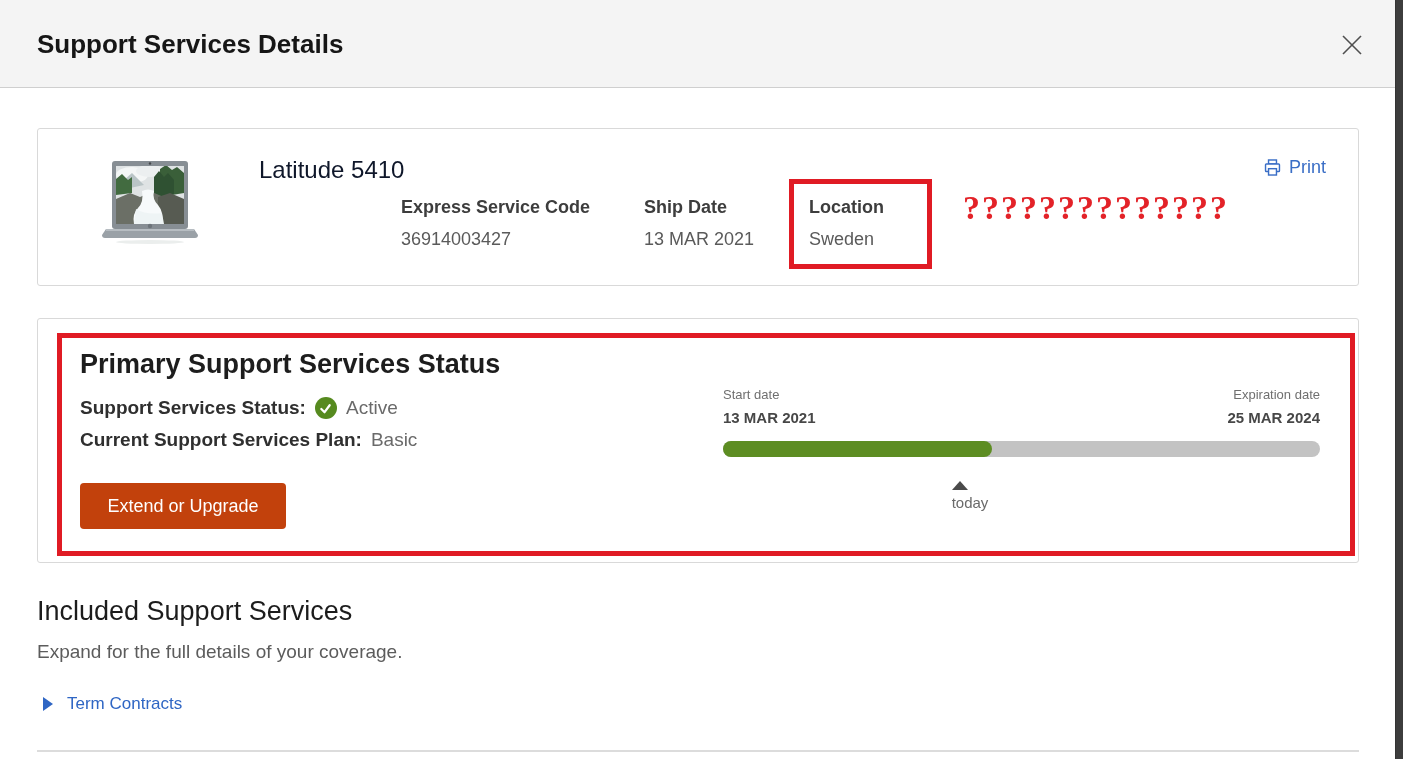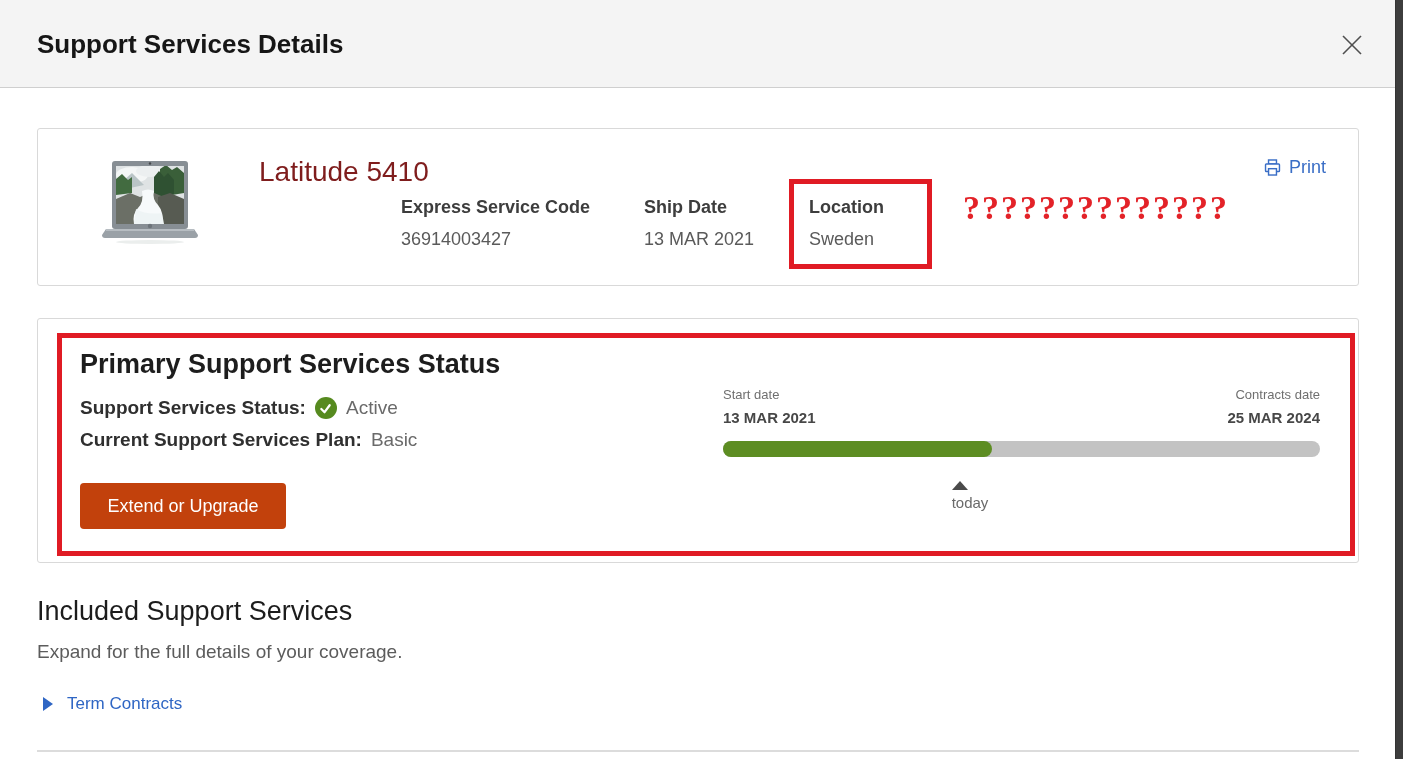--- a/index.html
+++ b/index.html
@@ -15,21 +15,21 @@
                cursor:pointer; background:none; border:none; }
 
   
   .scrollbar { position:absolute; top:0; right:0; width:8px; height:759px;
                background:#3d3d3d; border-left:1px solid #333; }
 
   
   .product-card { position:absolute; left:37px; top:128px; width:1322px; height:158px;
                   background:#fff; border:1px solid #d9d9d9; border-radius:3px; }
   .laptop { position:absolute; left:60px; top:26px; }
-  .product-name { position:absolute; left:221px; top:27px; font-size:28px; color:#7f1d1d; }
+  .product-name { position:absolute; left:221px; top:27px; font-size:24px; color:#0f172a; }
   .pfield { position:absolute; top:68px; }
   .pfield .lbl { font-size:18px; font-weight:bold; color:#3d3d3d; display:block; }
   .pfield .val { font-size:18px; color:#5a5a5a; display:block; margin-top:11px; }
   .pf0 { left:221px; } .pf1 { left:363px; } .pf2 { left:606px; } .pf3 { left:771px; }
   .loc-box { position:absolute; left:751px; top:50px; width:143px; height:90px;
              border:5px solid #e01b24; }
   .qmarks { position:absolute; left:925px; top:60px; width:305px;
             font-family:"Liberation Serif", serif; font-weight:bold;
             font-size:34px; letter-spacing:2px; color:#e32228; white-space:nowrap; }
   .print-link { position:absolute; right:32px; top:28px; display:flex; align-items:center;
@@ -177,21 +177,21 @@
   <div class="status-row row2">
     <span class="b">Current Support Services Plan:</span>
     <span class="v">Basic</span>
   </div>
 
   <button class="btn-primary">Extend or Upgrade</button>
 
   <div class="timeline">
     <div class="tl-labels">
       <span>Start date</span>
-      <span>Contracts date</span>
+      <span>Expiration date</span>
     </div>
     <div class="tl-dates">
       <span>13 MAR 2021</span>
       <span>25 MAR 2024</span>
     </div>
     <div class="tl-wrap">
       <div class="tl-track">
         <div class="tl-fill" style="width: 45%;"></div>
       </div>
       <div class="tl-marker" style="left: 45%;">

